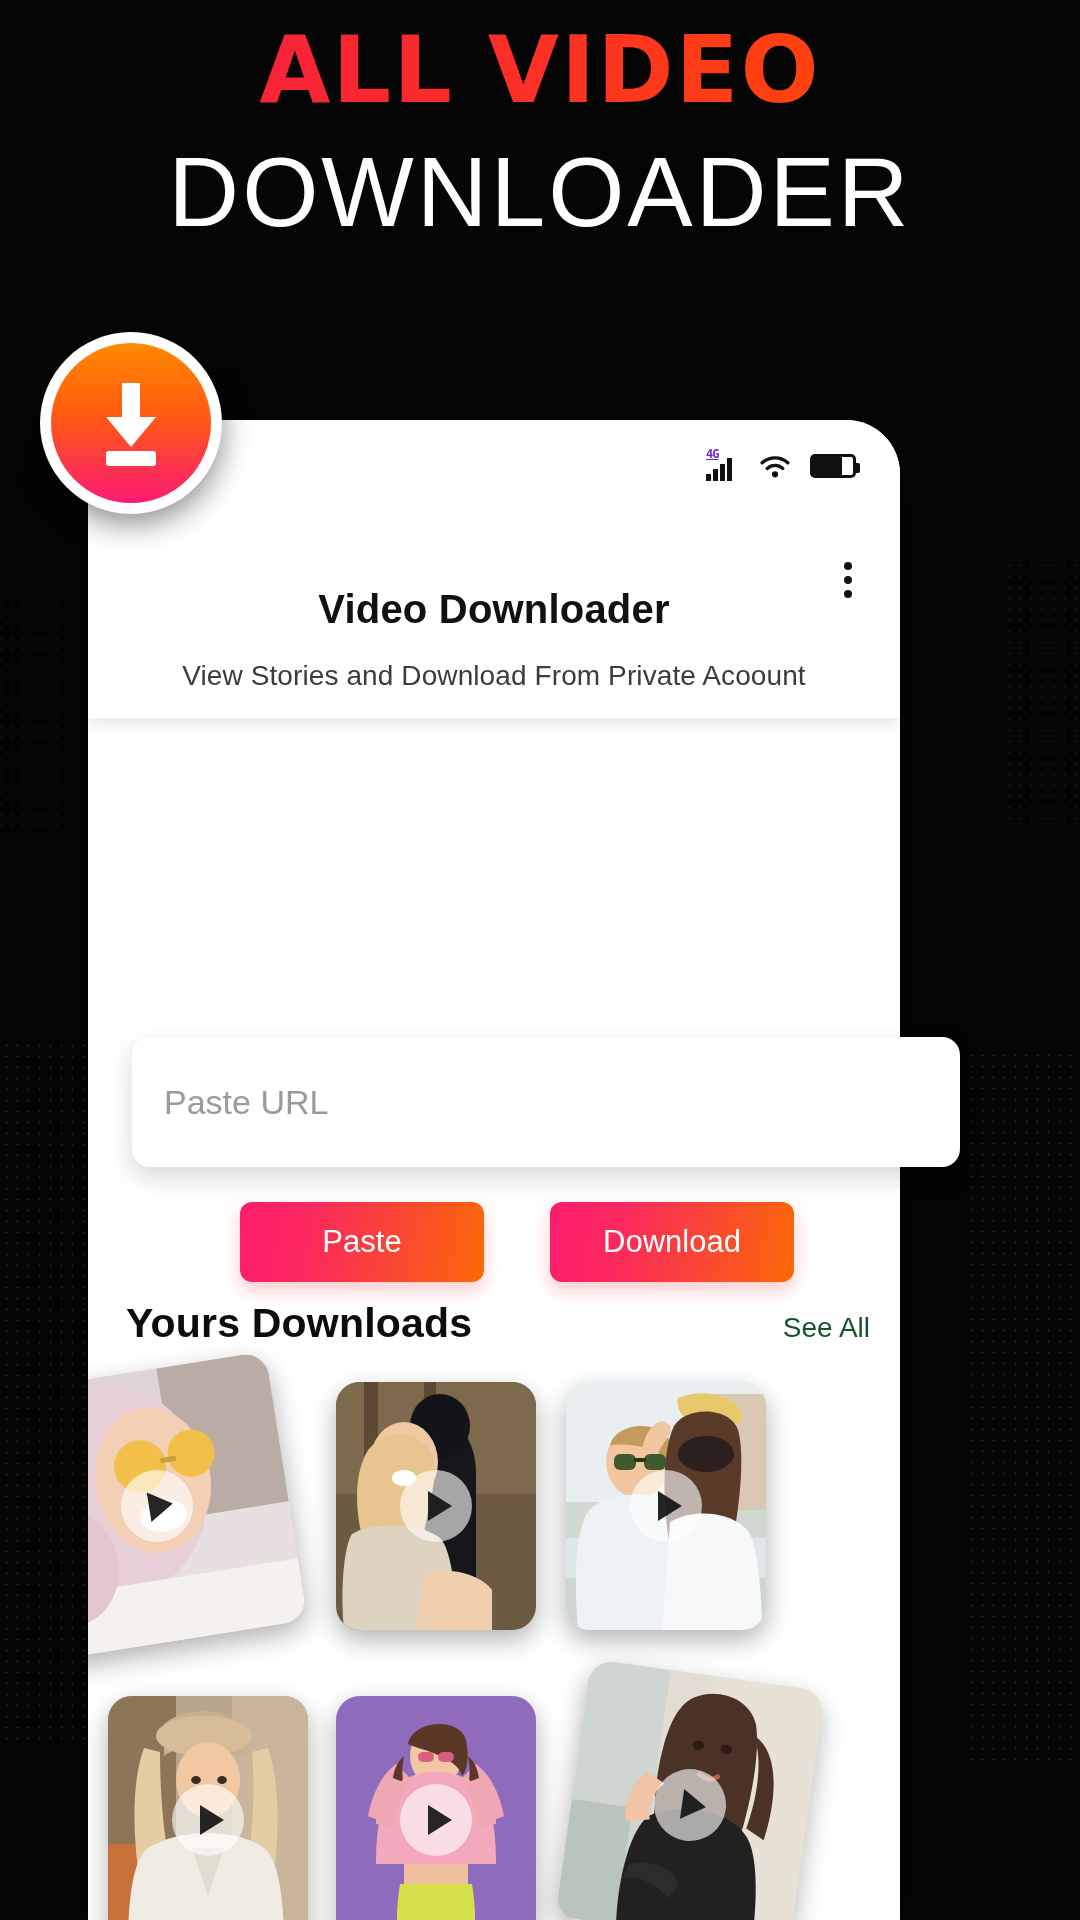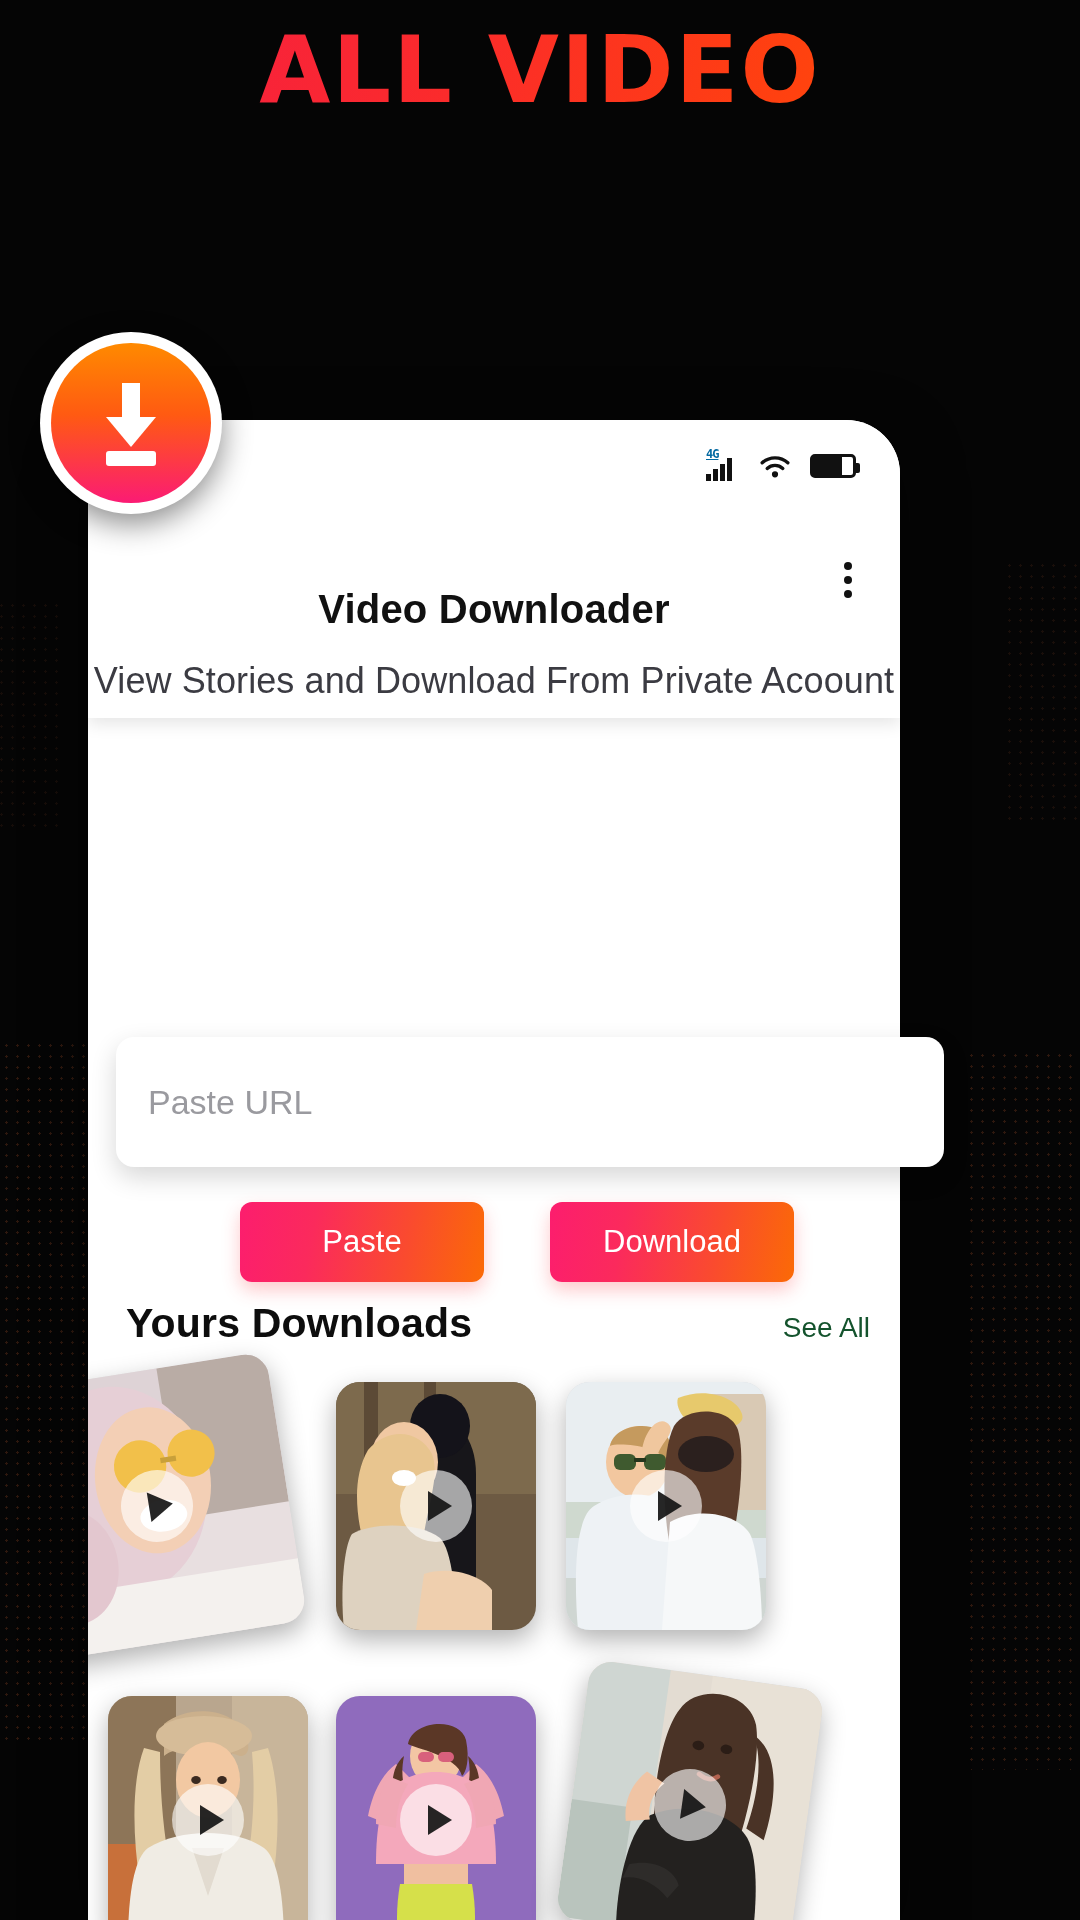--- a/index.html
+++ b/index.html
@@ -72,21 +72,21 @@
     position:absolute; top:0; left:0;
     width:100%; height:92px;
     display:flex; align-items:center; justify-content:flex-end;
     padding-right:44px; gap:18px;
   }
 
   
   .sig { position:relative; width:34px; height:34px; display:block; }
   .sig .lbl {
     position:absolute; left:0; top:-2px;
-    font-size:12px; font-weight:bold; color:#0369a1;
+    font-size:12px; font-weight:bold; color:#6d28d9;
     font-family:"DejaVu Sans Mono", monospace;
     letter-spacing:-1px;
     text-decoration:underline;
   }
   .sig .bars { position:absolute; bottom:2px; left:0; display:flex; align-items:flex-end; gap:2.5px; }
   .sig .bars i { display:block; width:4.5px; background:#111; }
   .sig .bars i:nth-child(1){ height:7px; }
   .sig .bars i:nth-child(2){ height:12px; }
   .sig .bars i:nth-child(3){ height:17px; }
   .sig .bars i:nth-child(4){ height:23px; }
@@ -114,21 +114,21 @@
   }
   .kebab {
     position:absolute; right:46px; top:50%; transform:translateY(-50%);
     width:10px; display:flex; flex-direction:column; gap:6px; cursor:pointer;
   }
   .kebab span { width:8px; height:8px; border-radius:50%; background:#111; display:block; }
 
   .subtitle {
     position:absolute; top:240px; left:0; width:100%;
     text-align:center;
-    font-size:36px; color:#3b3b42; font-weight:400;
+    font-size:28px; color:#3b3b42; font-weight:400;
     letter-spacing:.1px;
   }
 
   
   .headercard {
     position:absolute; left:0; top:0; width:100%; height:298px;
     background:#fff;
     box-shadow:0 6px 16px rgba(0,0,0,.10);
   }
 
@@ -215,20 +215,21 @@
 
 <div id="root">
 
   <div class="dots dots-left"></div>
   <div class="dots dots-right"></div>
   <div class="dots dots-tr"></div>
   <div class="dots dots-bl"></div>
 
   <div class="hero">
     <div class="hero-line1">ALL VIDEO</div>
+    <div class="hero-line2">DOWNLOADER</div>
   </div>
 
   <div class="phone">
 
     <div class="headercard"></div>
 
     <div class="statusbar">
       <span class="sig">
         <span class="lbl">4G</span>
         <span class="bars">
@@ -380,21 +381,21 @@
           <path d="M34 62c14-8 34-6 42 4 6 8 8 28 8 44H26c-2-18 0-42 8-48z" fill="#23211f"></path>
           <path d="M30 44c-6 6-8 14-6 22l10-2c-2-6 0-12 4-16z" fill="#f0c4a4"></path>
           <path d="M28 84c10-4 20 0 22 6l-4 6c-6-6-14-8-20-6z" fill="#2e2c2a"></path>
         </svg>
         <div class="play"></div>
       </div>
 
     </div>
   </div>
 
-  <div class="urlbox" style="left:116px; top:1037px; width:828px;">
+  <div class="urlbox" style="left:132px; top:1037px; width:828px;">
     <span class="ph">Paste URL</span>
   </div>
 
   <div style="position:absolute; left:40px; top:332px; width:182px; height:182px;
               border-radius:50%; background:#fff; box-shadow:0 10px 30px rgba(0,0,0,.45);
               display:flex; align-items:center; justify-content:center;">
     <div style="width:160px; height:160px; border-radius:50%;
                 background:linear-gradient(180deg,#ff8a00 0%, #ff5a12 45%, #fb1b74 100%);
                 display:flex; align-items:center; justify-content:center;">
       <svg width="86" height="96" viewBox="0 0 86 96" aria-hidden="true">

